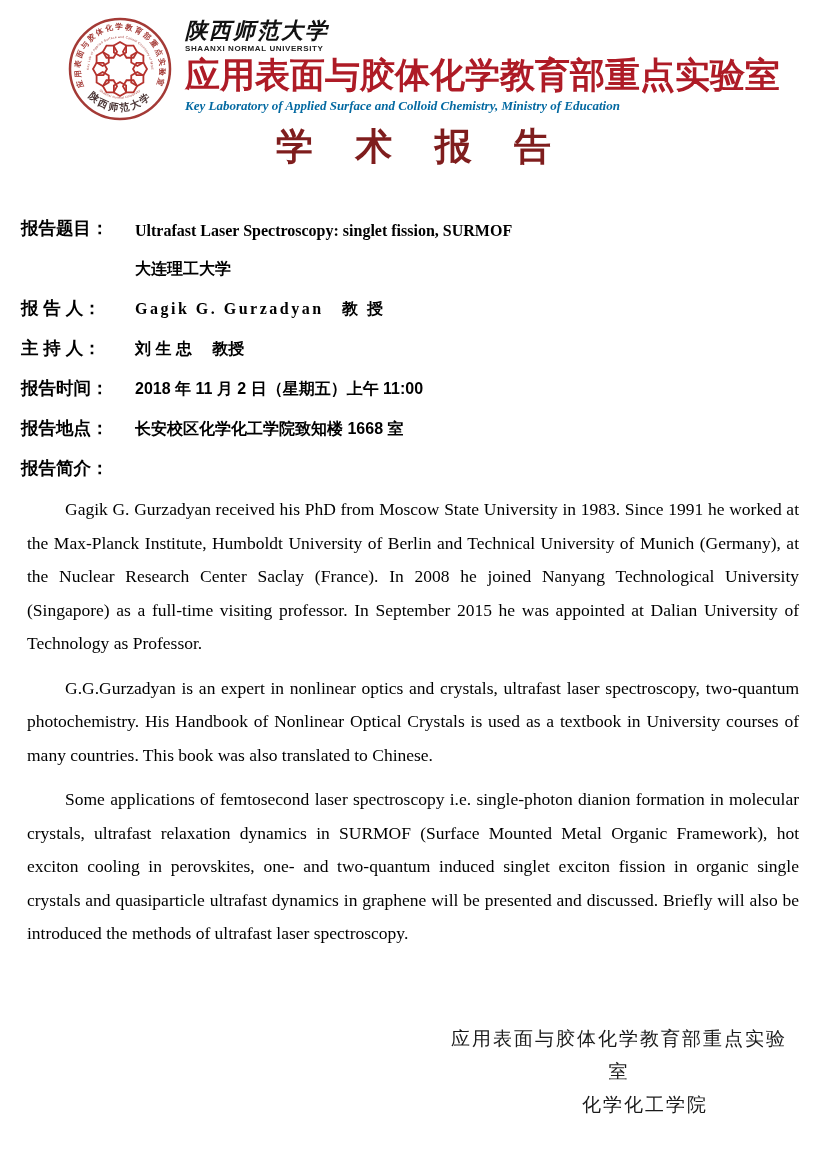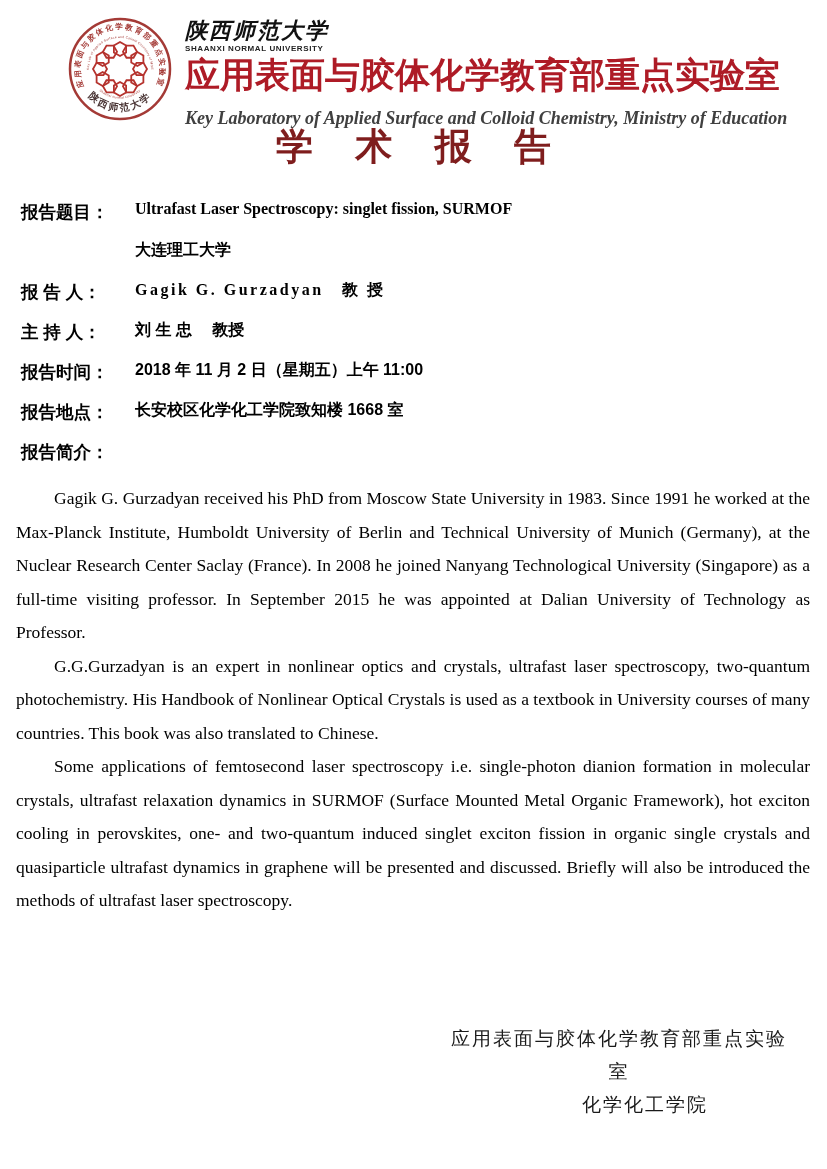--- a/index.html
+++ b/index.html
@@ -50,23 +50,23 @@
     line-height: 38px;
     letter-spacing: 0px;
     color: #ae1b26;
     margin-top: 3px;
     white-space: nowrap;
   }
   .lab-en {
     font-family: "Liberation Serif", serif;
     font-style: italic;
     font-weight: bold;
-    font-size: 18px;
-    color: #404040;
-    margin-top: 14px;
+    font-size: 13px;
+    color: #0369a1;
+    margin-top: 4px;
     white-space: nowrap;
   }
 
   
   .doc-title {
     position: absolute;
     top: 122px; left: 0; right: 0;
     text-align: center;
     font-family: "Liberation Sans", sans-serif;
     font-weight: 900;
@@ -85,21 +85,21 @@
     letter-spacing: 0.5px;
   }
 
   
   .fields {
     position: absolute;
     top: 200px; left: 21px; right: 18px;
   }
   .frow {
     display: flex;
-    align-items: flex-start;
+    align-items: flex-end;
     height: 40px;
   }
   .flabel {
     flex: 0 0 114px;
     font-family: "Liberation Sans", sans-serif;
     font-weight: bold;
     font-size: 17.5px;
     white-space: nowrap;
   }
   .fvalue {
@@ -113,21 +113,21 @@
 
   
   .intro {
     position: absolute;
     top: 482px; left: 16px; right: 17px;
     font-family: "Liberation Serif", serif;
     font-size: 17.5px;
     line-height: 33.5px;
     text-align: justify;
   }
-  .intro p { text-indent: 38px; margin: 0; }
+  .intro p { text-indent: 38px; margin: 11px; }
 
   
   .footer {
     position: absolute;
     top: 1022px; left: 451px;
     width: 336px;
     font-family: "Liberation Serif", serif;
     font-size: 19px;
     line-height: 33px;
     letter-spacing: 2px;

